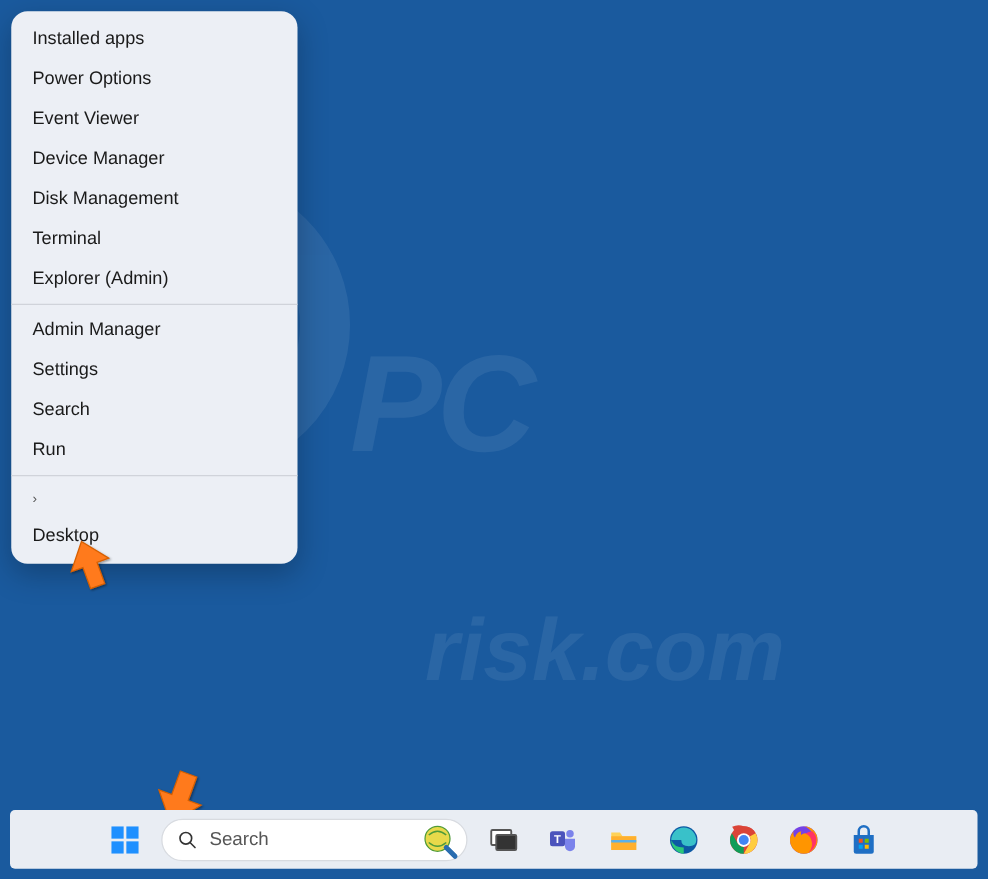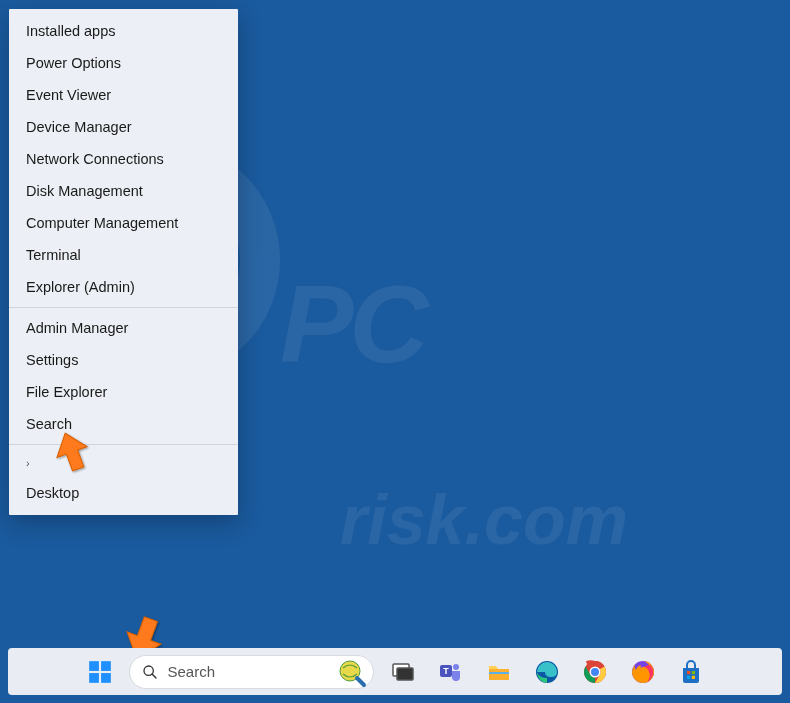--- a/index.html
+++ b/index.html
@@ -44,21 +44,21 @@
     left: 340px;
     top: 480px;
   }
   
   .context-menu {
     position: absolute;
     left: 9px;
     top: 9px;
     width: 229px;
     background: #eceff5;
-    border-radius: 1px;
+    border-radius: 13px;
     box-shadow: 0 8px 24px rgba(0,0,0,0.25);
     padding: 6px 0;
     font-size: 14.5px;
     color: #1a1a1a;
   }
   .menu-item {
     padding: 8px 17px;
     cursor: default;
     display: flex;
     align-items: center;
@@ -151,46 +151,40 @@
     <div class="menu-item">
       <span>Power Options</span>
     </div>
     <div class="menu-item">
       <span>Event Viewer</span>
     </div>
     <div class="menu-item">
       <span>Device Manager</span>
     </div>
     <div class="menu-item">
-      <span>Network Connections</span>
-    </div>
-    <div class="menu-item">
       <span>Disk Management</span>
     </div>
     <div class="menu-item">
-      <span>Computer Management</span>
-    </div>
-    <div class="menu-item">
       <span>Terminal</span>
     </div>
     <div class="menu-item">
       <span>Explorer (Admin)</span>
     </div>
     <div class="menu-sep"></div>
     <div class="menu-item">
       <span>Admin Manager</span>
     </div>
     <div class="menu-item">
       <span>Settings</span>
     </div>
     <div class="menu-item">
-      <span>File Explorer</span>
-    </div>
-    <div class="menu-item">
       <span>Search</span>
+    </div>
+    <div class="menu-item">
+      <span>Run</span>
     </div>
     <div class="menu-sep"></div>
     <div class="menu-item">
       <span class="chevron">›</span>
     </div>
     <div class="menu-item">
       <span>Desktop</span>
     </div>
   </div>
 

